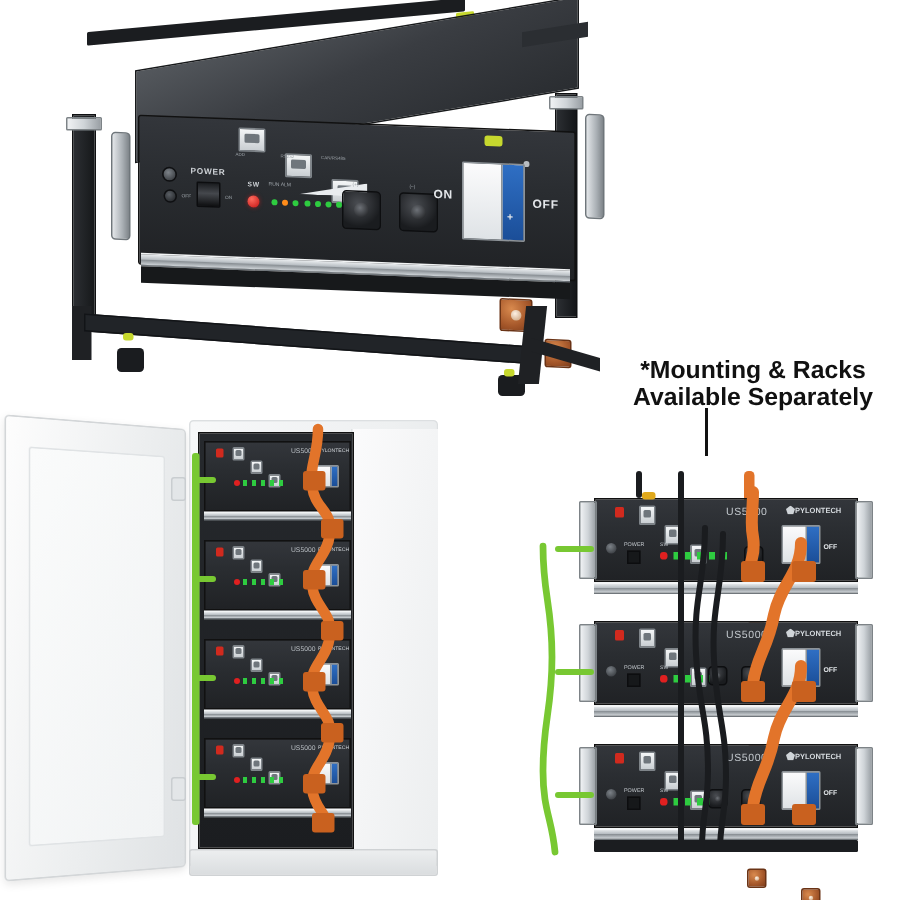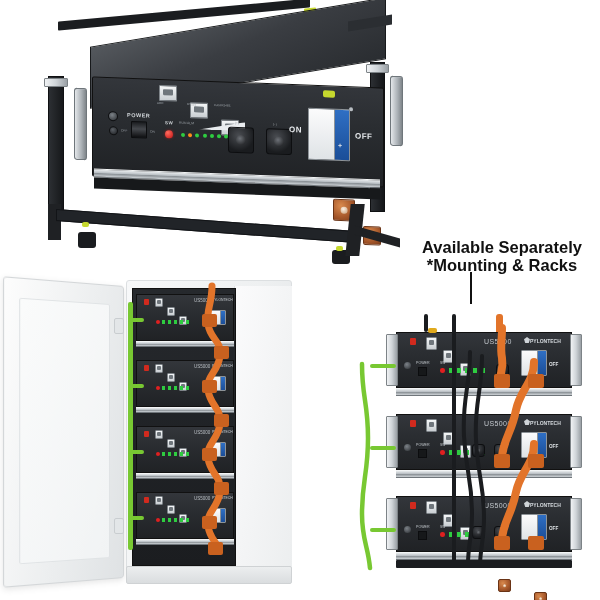--- a/index.html
+++ b/index.html
@@ -172,22 +172,22 @@
     <div class="abs" style="left:64px; top:218px; width:7px; height:5px; background:#c6d82e; border-radius:2px;"></div>
     <div class="abs" style="left:314px; top:246px; width:18px; height:14px; background:#1a1c1f; border-radius:3px;"></div>
     <div class="abs" style="left:318px; top:242px; width:7px; height:5px; background:#c6d82e; border-radius:2px;"></div>
     <div class="abs" style="left:330px; top:200px; width:14px; height:52px; background:#1f2124;
                 transform:skewX(-6deg);"></div>
     <div class="abs" style="left:336px; top:228px; width:46px; height:9px; background:#1f2124;
                 transform:skewY(16deg);"></div>
   </div>
 
   <div class="abs" id="note">
+    <div>*Mounting &amp; Racks</div>
     <div>Available Separately</div>
-    <div>*Mounting &amp; Racks</div>
   </div>
   <div class="abs" id="noteline"></div>
 
   <div class="abs" style="left:2px; top:278px; width:290px; height:316px;">
 
     <div class="abs" style="left:4px; top:8px; width:118px; height:292px;
                 background:linear-gradient(100deg,#fdfdfd,#eceeef 55%,#dfe2e4);
                 border:1px solid #d3d6d8; border-radius:3px;
                 transform:perspective(520px) rotateY(16deg); transform-origin:right center;
                 box-shadow:0 2px 6px rgba(0,0,0,.10);"></div>

